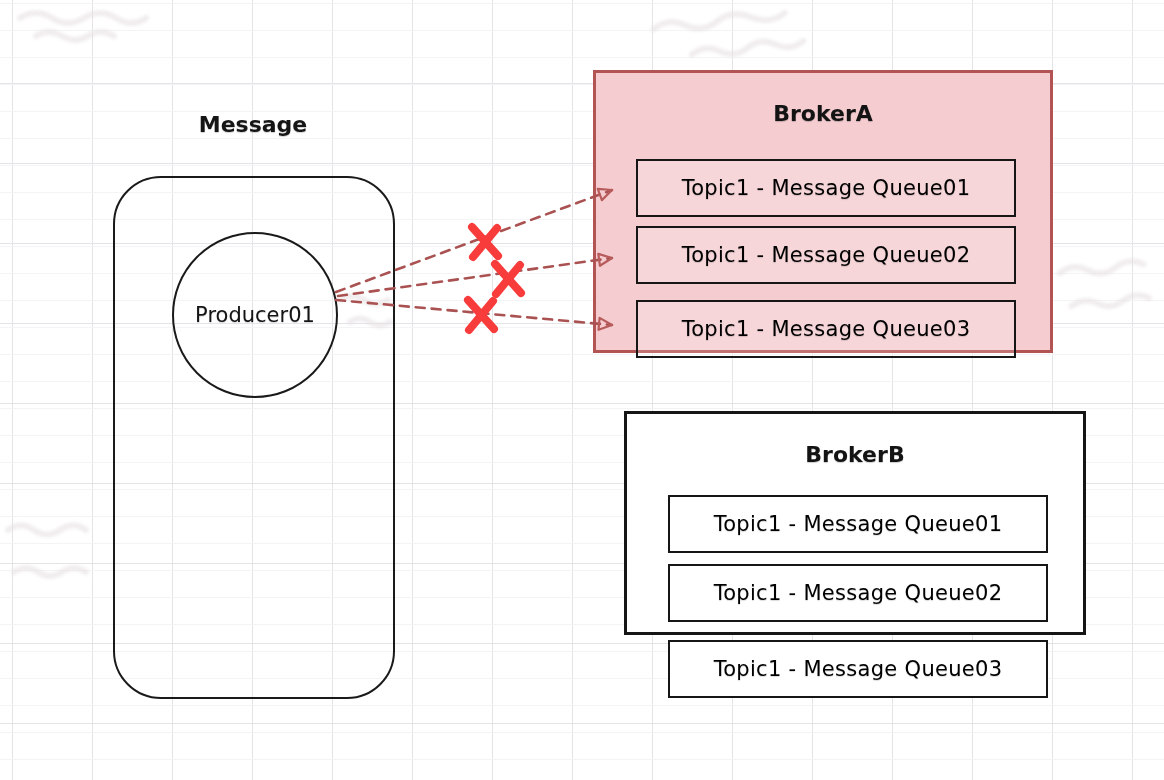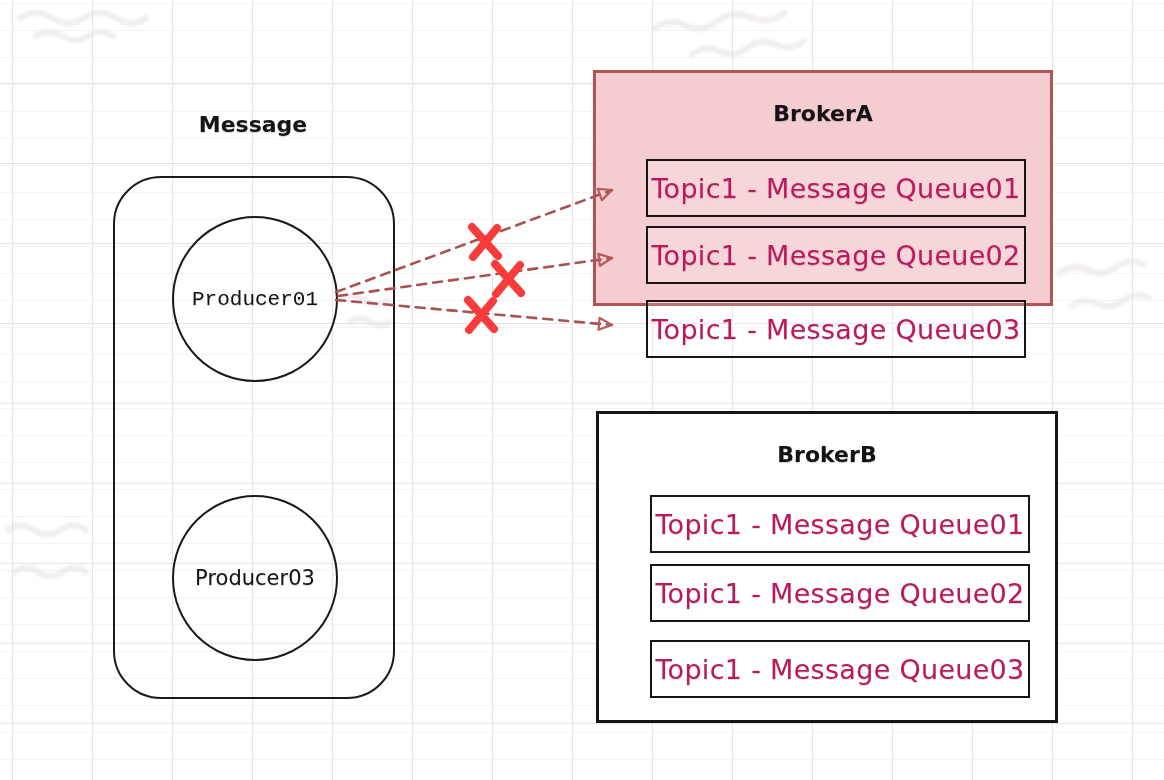--- a/index.html
+++ b/index.html
@@ -29,44 +29,43 @@
     position:absolute;left:113px;top:176px;width:278px;height:519px;
     border:2.5px solid #1a1a1a;border-radius:48px;background:transparent;
   }
   .producer-circle{
     position:absolute;left:172px;width:162px;height:162px;
     border:2.5px solid #1a1a1a;border-radius:50%;
     display:flex;align-items:center;justify-content:center;
     font-size:21px;color:#141414;background:transparent;
     text-shadow:0 1px 1px rgba(0,0,0,.15);
   }
-  .pc1{top:216px;font-family:Liberation Mono, monospace;} .pc2{top:356px;} .pc3{top:495px;}
+  .pc1{top:232px;} .pc2{top:356px;} .pc3{top:495px;}
 
   
   .broker{position:absolute;box-sizing:border-box;}
   .broker-a{
-    left:593px;top:70px;width:460px;height:236px;
+    left:593px;top:70px;width:460px;height:283px;
     background:#f5cdd1;border:3px solid #b25454;
   }
   .broker-b{
-    left:596px;top:411px;width:462px;height:312px;
+    left:624px;top:411px;width:462px;height:224px;
     background:#ffffff;border:3px solid #151515;
   }
   .broker-title{
     position:absolute;left:0;top:28px;width:100%;text-align:center;
     font-size:22px;font-weight:700;color:#131313;
     text-shadow:0 1px 1px rgba(0,0,0,.2);
   }
   .queue{
     position:absolute;width:380px;height:58px;box-sizing:border-box;
     border:2.5px solid #161616;
     display:flex;align-items:center;justify-content:center;
-    font-size:27px;color:#be185d;letter-spacing:.3px;
+    font-size:21px;color:#000000;letter-spacing:.3px;
     text-shadow:0 1px 1px rgba(0,0,0,.15);
-    margin-left:10px;
   }
   .broker-a .queue{left:40px;background:rgba(255,255,255,.18);}
   .broker-b .queue{left:41px;background:#ffffff;}
   .qa1{top:86px;} .qa2{top:153px;} .qa3{top:227px;}
   .qb1{top:81px;} .qb2{top:150px;} .qb3{top:226px;}
 </style>
 </head>
 <body>
 
 <div class="canvas">
@@ -86,23 +85,20 @@
   </svg>
 
   <div class="pg-title">
     <div>Message</div>
   </div>
 
   <div class="pg-box"></div>
 
   <div class="producer-circle pc1">
     <span>Producer01</span>
-  </div>
-  <div class="producer-circle pc3">
-    <span>Producer03</span>
   </div>
 
   <div class="broker broker-a">
     <div class="broker-title">BrokerA</div>
     <div class="queue qa1">Topic1 - Message Queue01</div>
     <div class="queue qa2">Topic1 - Message Queue02</div>
     <div class="queue qa3">Topic1 - Message Queue03</div>
   </div>
 
   <div class="broker broker-b">

